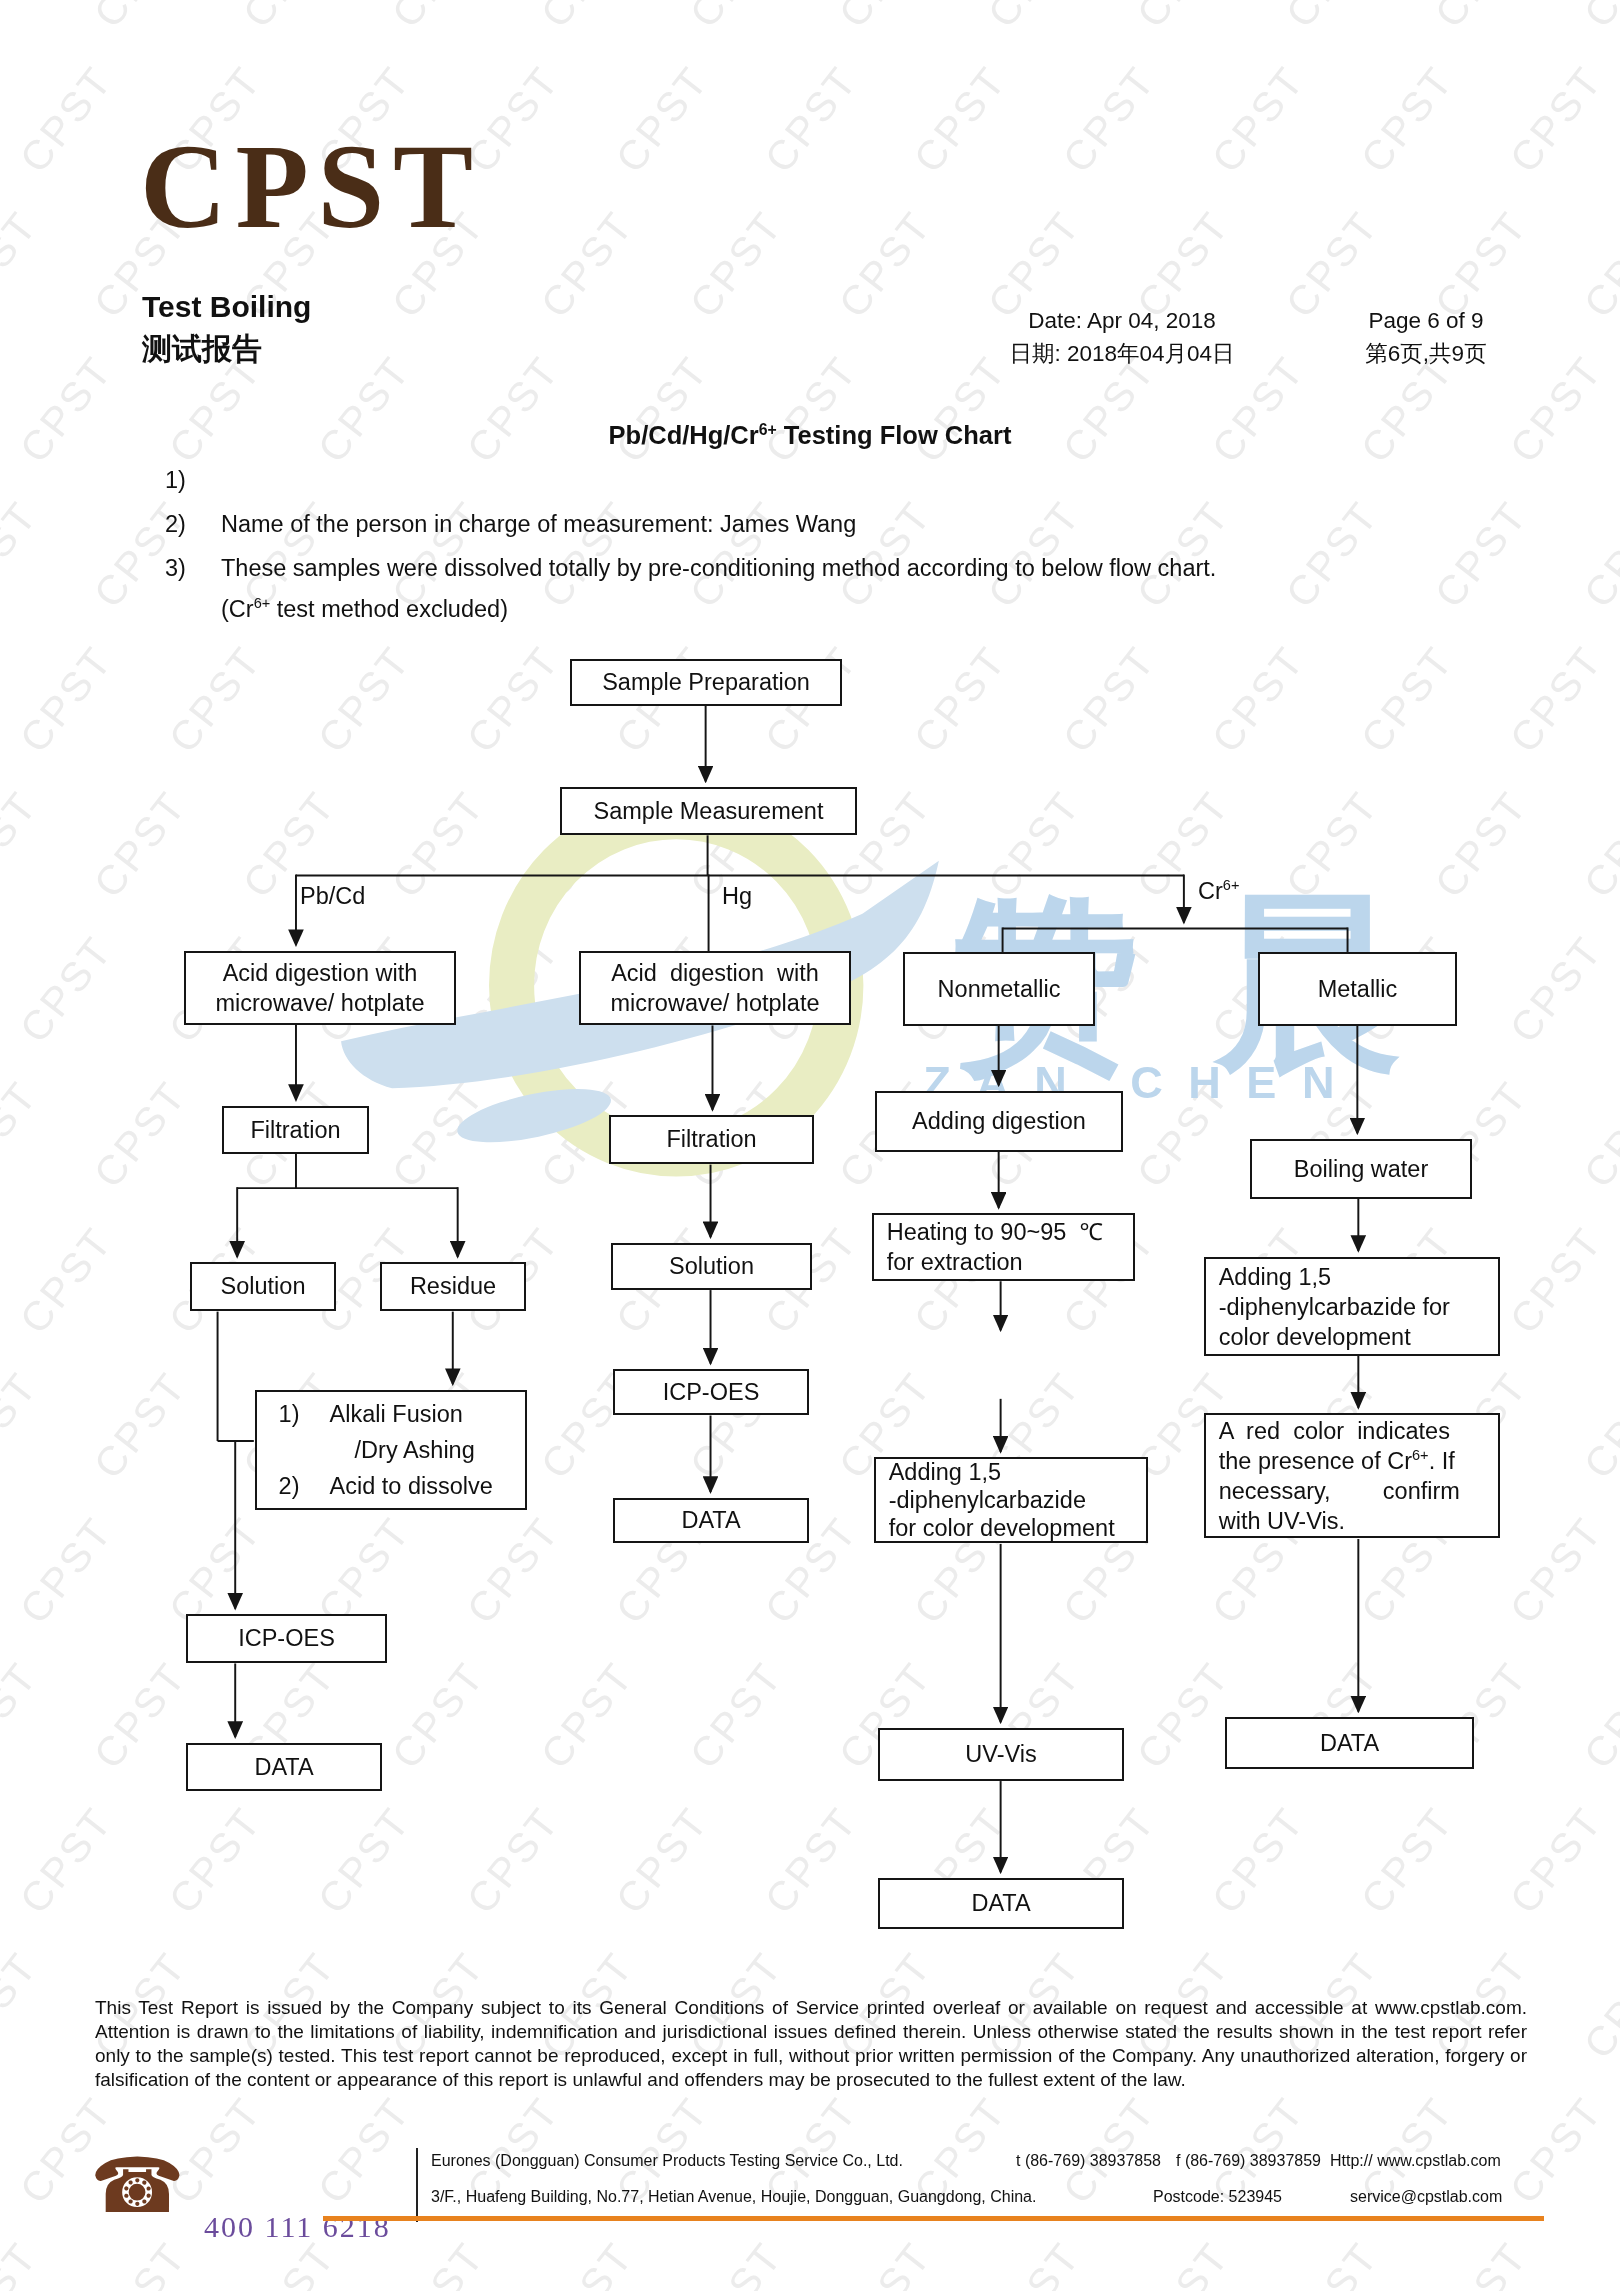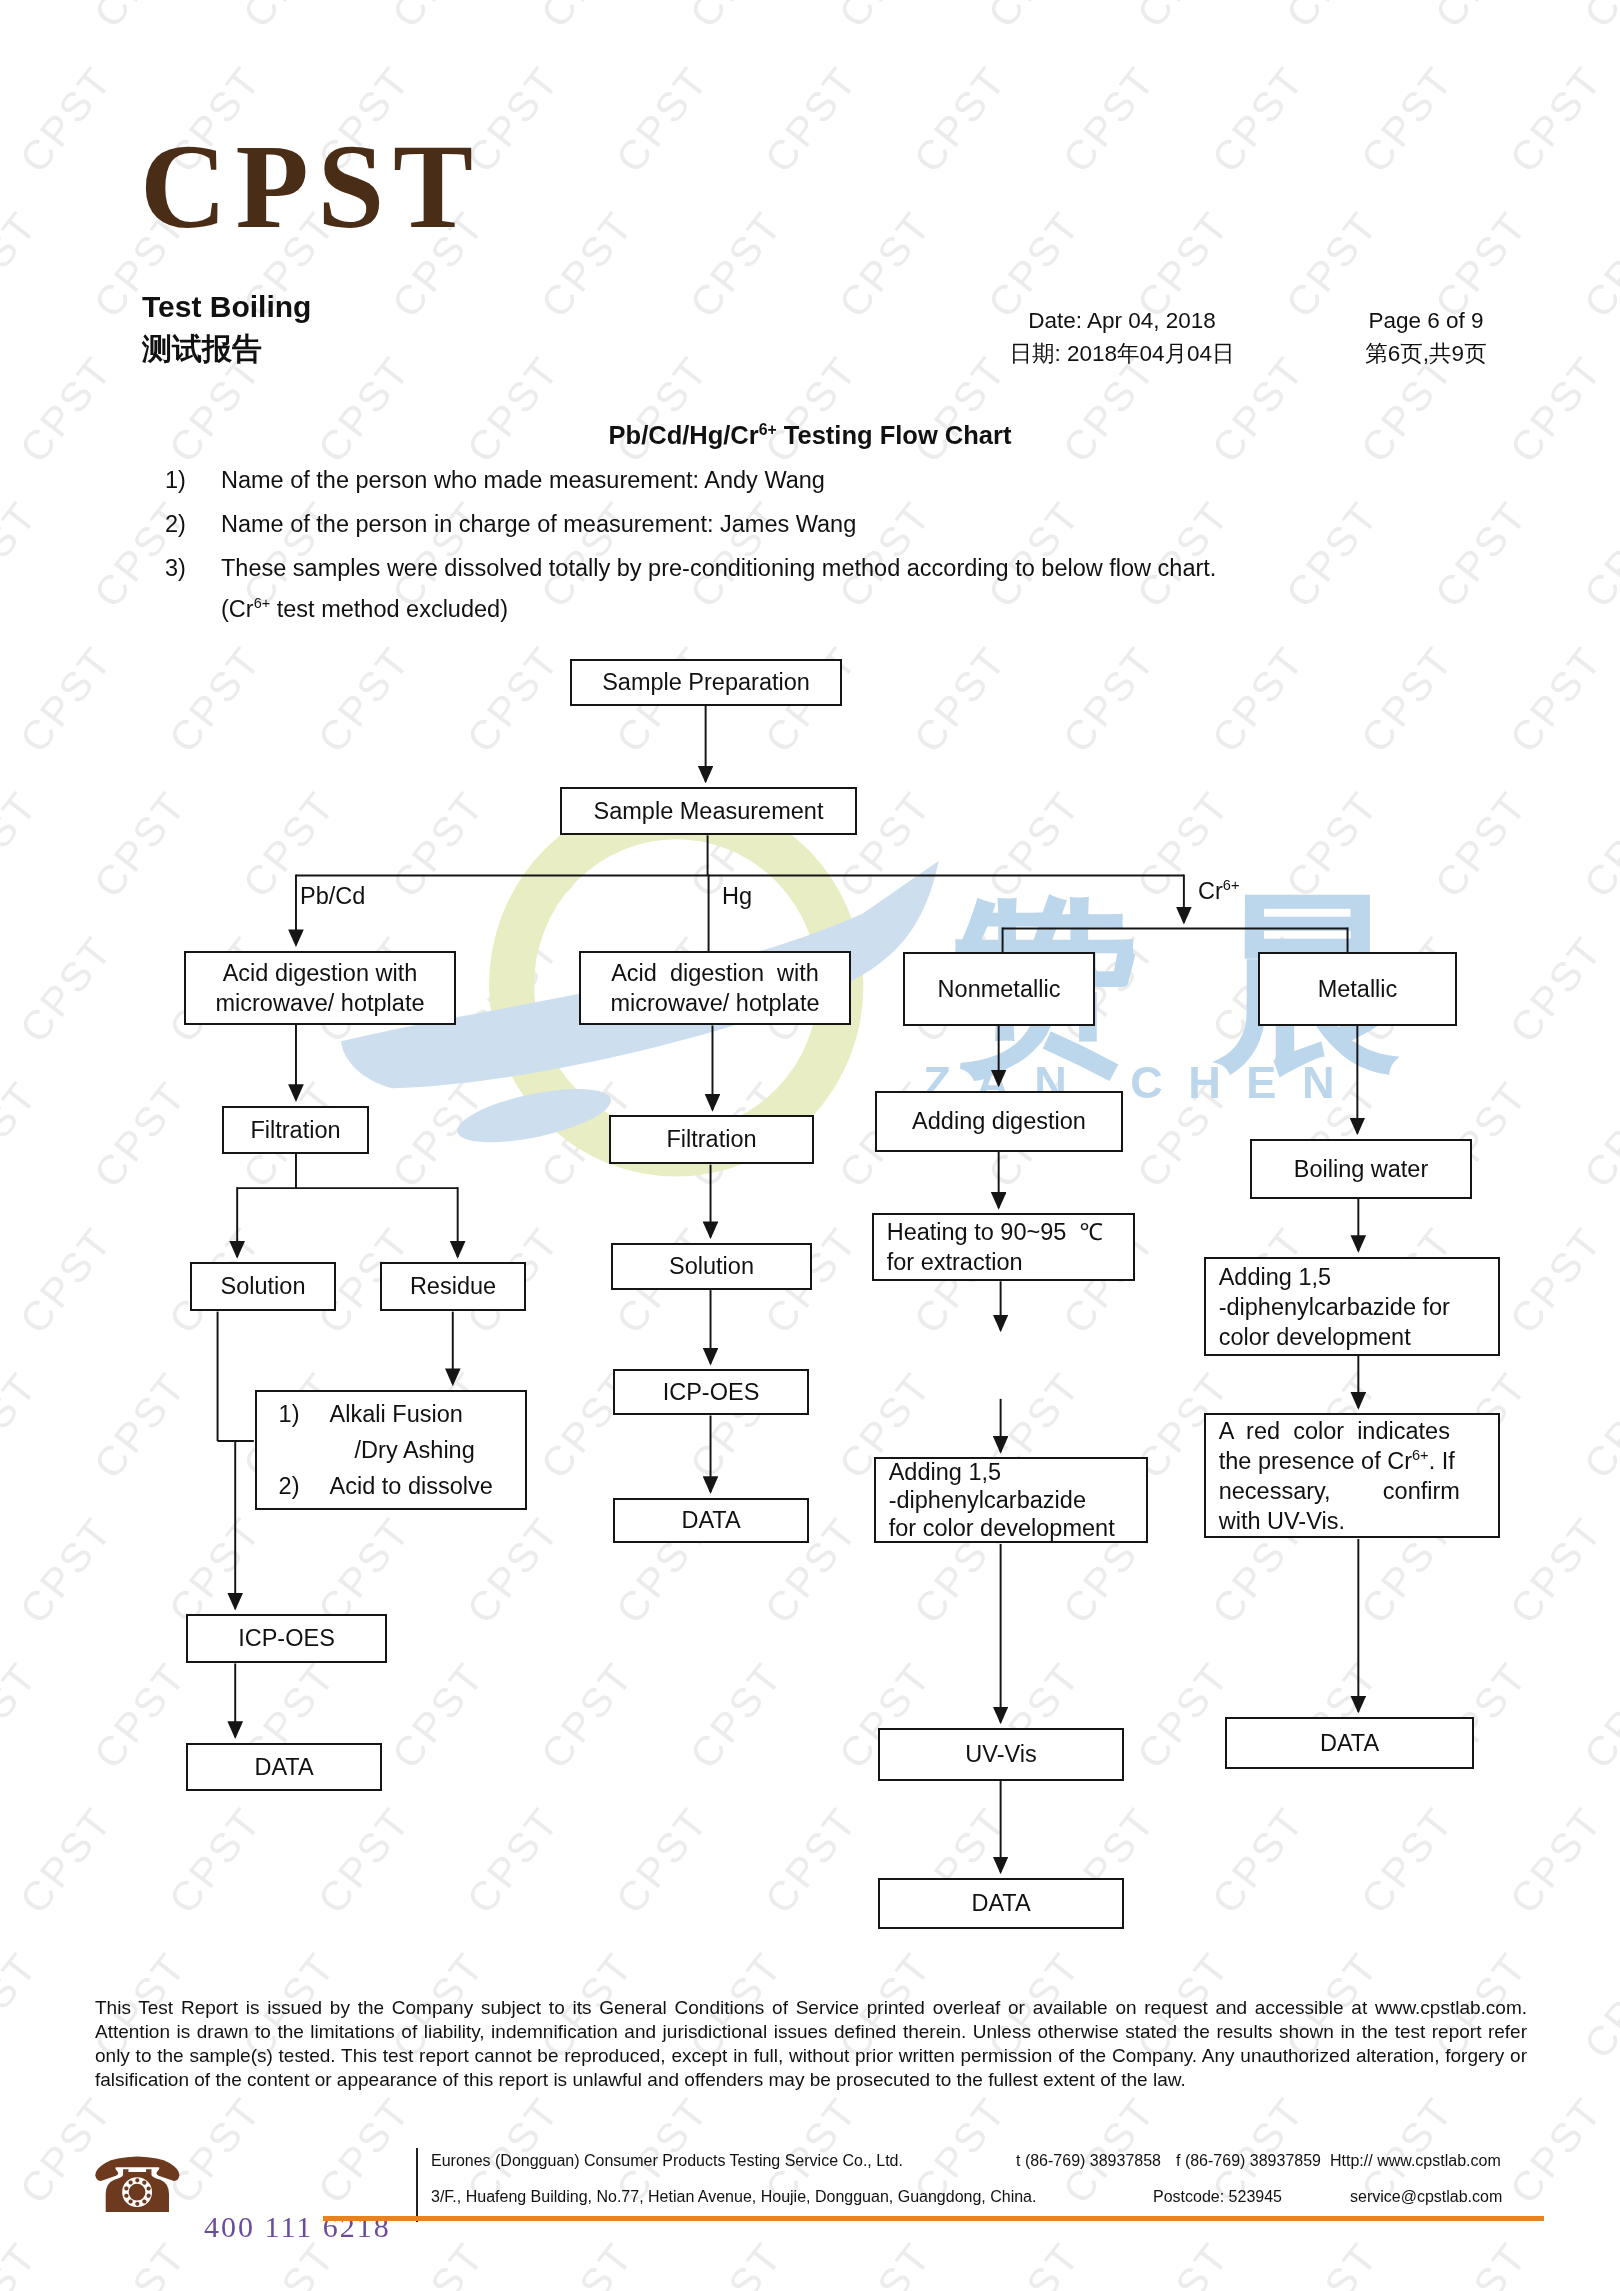--- a/index.html
+++ b/index.html
@@ -277,21 +277,20 @@
   <div class="hdr-col" style="left:1323px;top:304px;width:206px;">
     <div>Page 6 of 9</div>
     <div>第6页,共9页</div>
   </div>
 
   <div class="doc-title">
     <span>Pb/Cd/Hg/Cr</span><sup>6+</sup><span> Testing Flow Chart</span>
   </div>
 
   <div class="li-num" style="top:467px;">1)</div>
-  <div class="li-text" style="top:467px;">Name of the person who made measurement: Andy Wang</div>
   <div class="li-num" style="top:511px;">2)</div>
   <div class="li-text" style="top:511px;">Name of the person in charge of measurement: James Wang</div>
   <div class="li-num" style="top:555px;">3)</div>
   <div class="li-text" style="top:555px;">These samples were dissolved totally by pre-conditioning method according to below flow chart.</div>
   <div class="li-text" style="top:596px;">
     <span>(Cr</span><sup>6+</sup><span> test method excluded)</span>
   </div>
 
   <svg class="connectors" width="1620" height="2292" viewBox="0 0 1653 2338">
     <defs>

